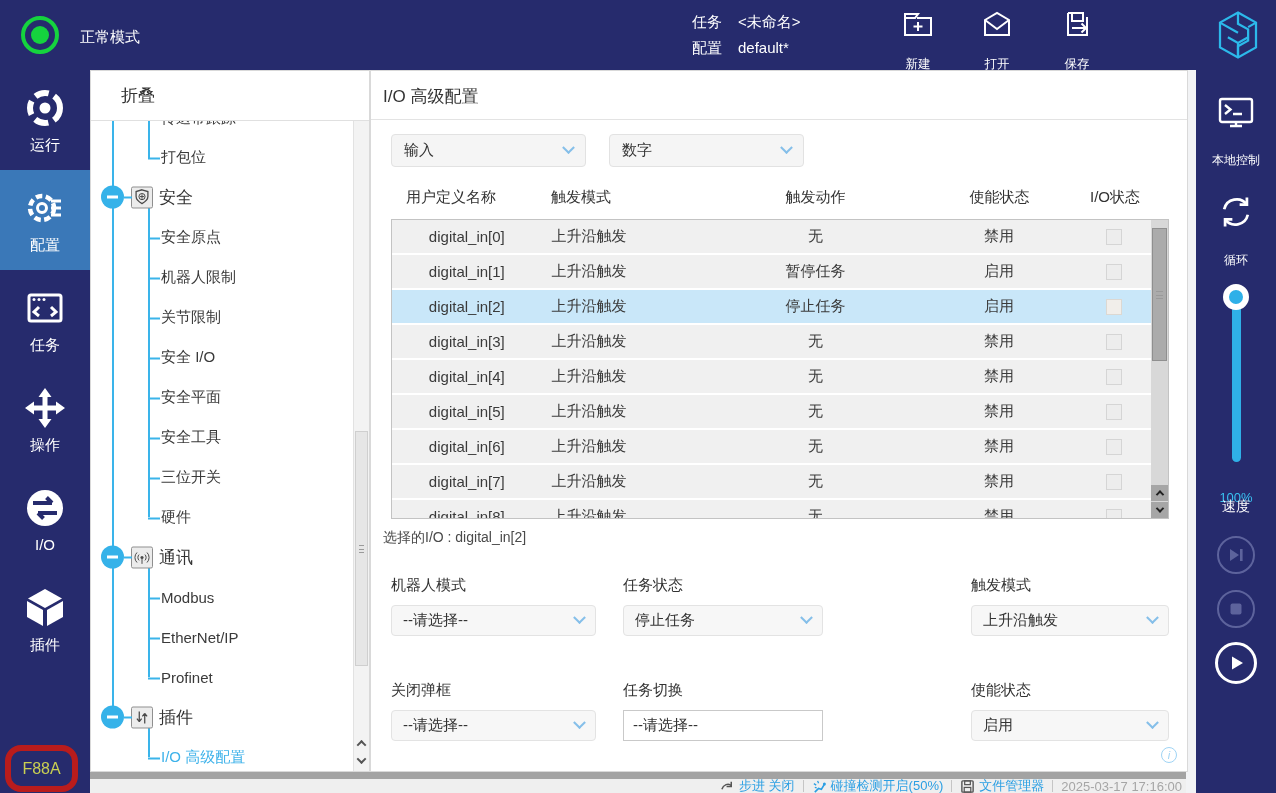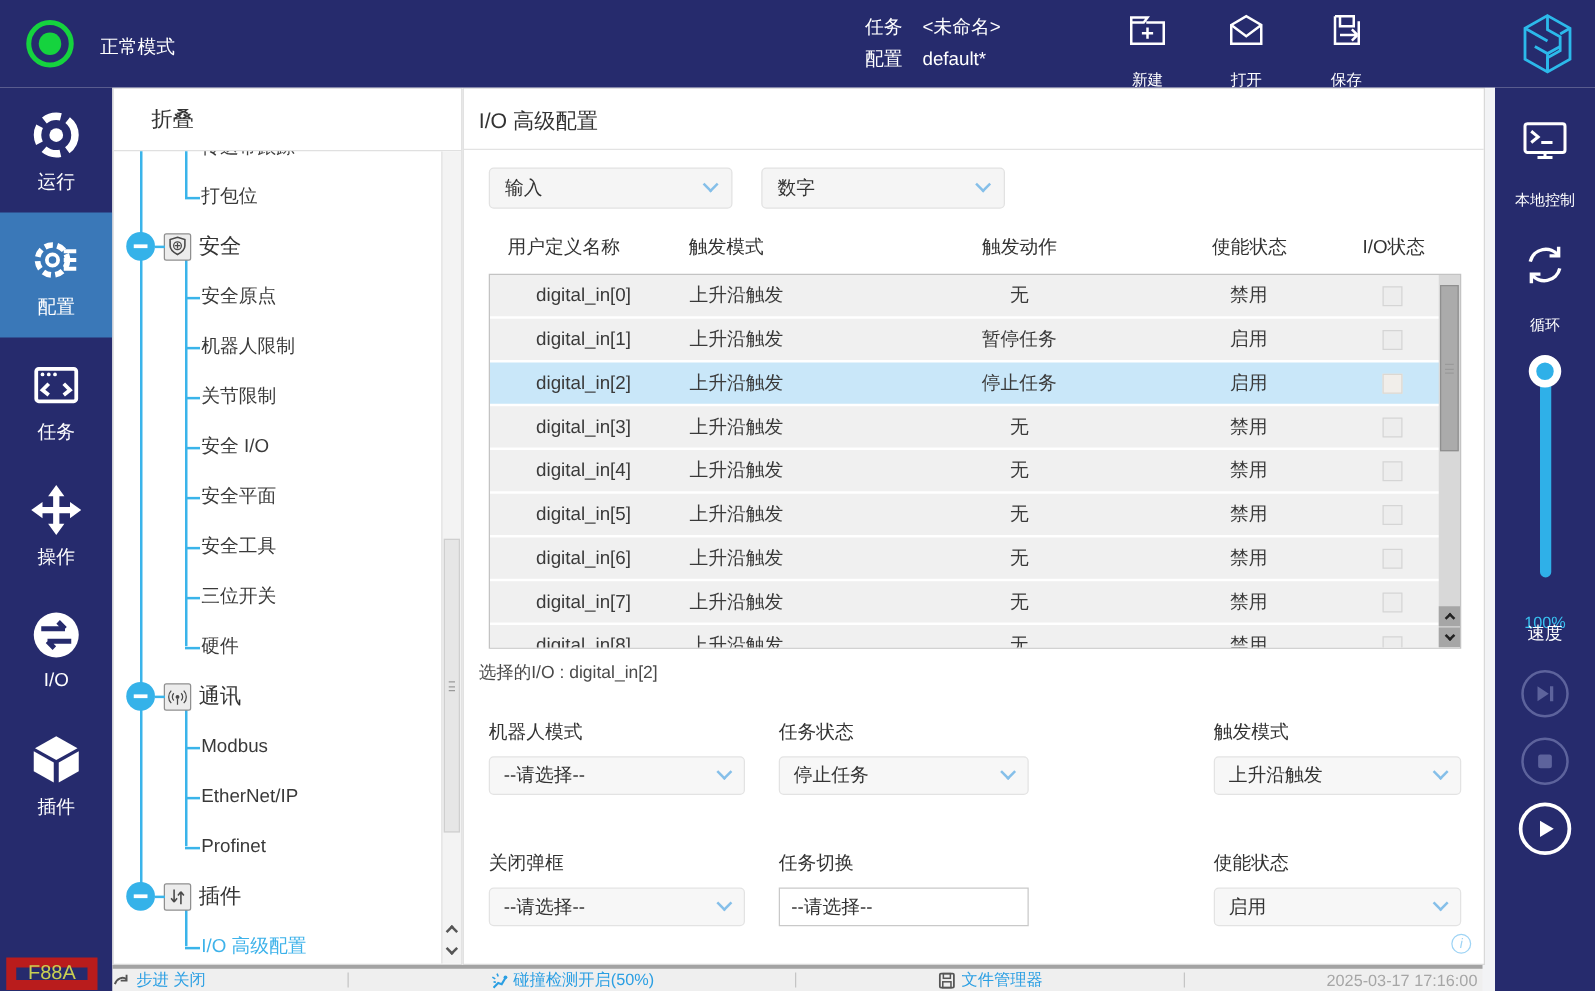--- a/index.html
+++ b/index.html
@@ -17,21 +17,21 @@
   .tb-action svg{width:34px;height:34px;display:block;margin:0 auto}
   .tb-action .lab{font-size:12.5px;margin-top:14px}
   #logo{position:absolute;left:1211px;top:7px;width:54px;height:56px}
 
   
   #leftbar{position:absolute;left:0;top:70px;width:90px;height:723px;background:#262b6d}
   .nav-item{width:90px;height:100px;color:#fff;text-align:center;padding-top:16px;cursor:pointer}
   .nav-item.active{background:#3a78b8}
   .nav-item svg{width:44px;height:44px;display:block;margin:0 auto}
   .nav-item .lab{font-size:15px;margin-top:6px}
-  #devid{position:absolute;left:5px;bottom:1px;width:73px;height:26px;border:8px solid #b91c1c;border-radius:0;color:#c9cf52;font-size:16px;display:flex;align-items:center;justify-content:center;cursor:pointer}
+  #devid{position:absolute;left:5px;bottom:1px;width:73px;height:47px;border:6px solid #b91c1c;border-radius:16px;color:#c9cf52;font-size:16px;display:flex;align-items:center;justify-content:center;cursor:pointer}
 
   
   #treepanel{position:absolute;left:90px;top:70px;width:280px;height:702px;background:#fff;border:1px solid #d9d9d9}
   #treehead{height:50px;border-bottom:1px solid #e0e0e0;display:flex;align-items:center;padding-left:30px;font-size:17px;cursor:pointer}
   #treebody{position:relative;height:650px;overflow:hidden}
   .vline{position:absolute;width:2px;background:#3ab4ea}
   .t-child{position:absolute;left:70px;transform:translateY(-50%);font-size:15px;color:#3a3a3a;white-space:nowrap;cursor:pointer}
   .t-child::before{content:"";position:absolute;left:-13px;top:50%;width:12px;height:2px;background:#3ab4ea}
   .t-child.sel{color:#3db2ea}
   .t-group{position:absolute;left:0;transform:translateY(-50%);display:flex;align-items:center;cursor:pointer}
@@ -88,21 +88,21 @@
   .rb-item .lab{font-size:12px;margin-top:20px}
   #slider-track{position:absolute;left:50%;top:227px;width:9px;height:165px;margin-left:-4.5px;background:#2fb0e8;border-radius:5px;cursor:pointer}
   #slider-handle{position:absolute;left:50%;top:214px;width:26px;height:26px;margin-left:-13px;border:6px solid #fff;background:#2fb0e8;border-radius:50%;cursor:pointer}
   #speedpct{position:absolute;left:0;width:80px;top:420px;text-align:center;font-size:13px;color:#39c1f0}
   #speedlab{position:absolute;left:0;width:80px;top:428px;text-align:center;font-size:14px;color:#fff}
   .tp-btn{position:absolute;left:50%;width:38px;height:38px;margin-left:-19px;border:2px solid #5d639c;border-radius:50%;display:flex;align-items:center;justify-content:center;cursor:pointer}
   .tp-btn svg{width:20px;height:20px}
   .tp-btn.play{width:42px;height:42px;margin-left:-21px;border:3px solid #fff}
 
   
-  #statusbar{position:absolute;left:90px;top:772px;width:1096px;height:21px;background:#efefef;border-top:3px solid #a3a3a3;display:flex;align-items:center;justify-content:space-between;gap:8px;font-size:13px;padding-right:4px}
+  #statusbar{position:absolute;left:90px;top:772px;width:1096px;height:21px;background:#efefef;border-top:7px solid #a3a3a3;display:flex;align-items:center;justify-content:flex-end;gap:8px;font-size:13px;padding-right:4px}
   .sb-item{display:flex;align-items:center;gap:4px;color:#2b9fe3;cursor:pointer}
   .sb-item svg{width:15px;height:15px}
   .sb-sep{width:1px;height:12px;background:#c5c5c5}
   .sb-time{color:#a6a6a6}
 </style>
 </head>
 <body>
 
 <div id="topbar">
   <div class="mode-dot"></div>

